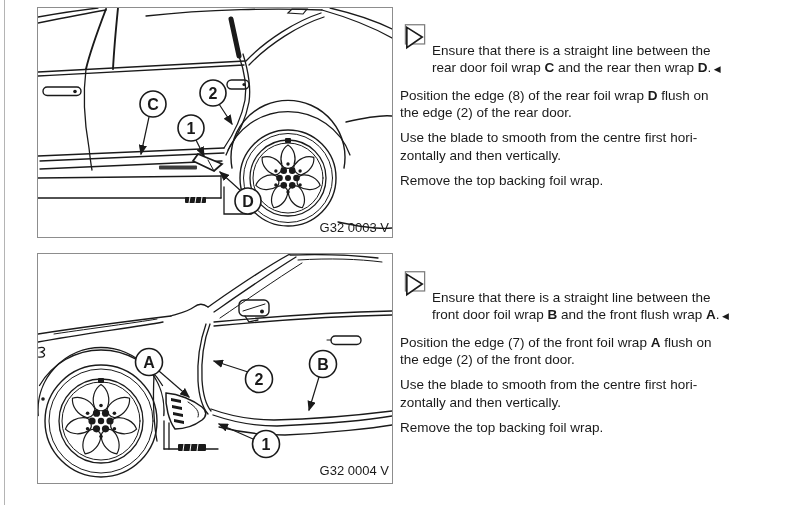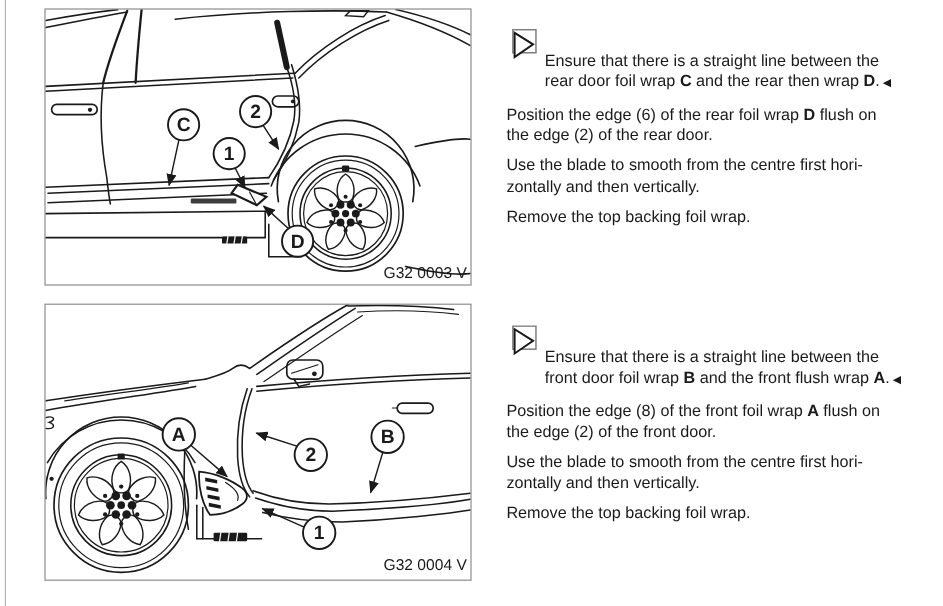--- a/index.html
+++ b/index.html
@@ -2,21 +2,21 @@
 <html><head>
 <meta charset="utf-8">
 <style>
   html,body{margin:0;padding:0;background:#fff;}
   body{width:786px;height:505px;position:relative;overflow:hidden;
        font-family:"Liberation Sans",sans-serif;color:#1a1a1a;}
   .page-edge{position:absolute;left:4px;top:0;width:1px;height:505px;background:#b4b4b4;}
   .figure{position:absolute;left:37px;width:354px;height:229px;border:1.5px solid #8d8d8d;background:#fff;}
   #fig1{top:7px;} #fig2{top:253px;}
   .figure svg{display:block;width:100%;height:100%;}
-  .textcol{position:absolute;left:422px;width:336px;}
+  .textcol{position:absolute;left:400px;width:336px;}
   #block1{top:7px;} #block2{top:254px;}
   .textcol p{margin:0 0 8px 0;font-size:13.5px;line-height:17.4px;white-space:pre-line;}
   .note{position:relative;padding-left:32px;margin-bottom:9px;}
   .note-icon{position:absolute;left:3px;top:0;}
   .b{font-weight:bold;}
   .mark{font-size:9px;}
   .callout-label{font-family:"Liberation Sans",sans-serif;font-size:16px;font-weight:bold;fill:#1a1a1a;}
   .fig-caption{font-family:"Liberation Sans",sans-serif;font-size:13px;fill:#1a1a1a;}
   .ln{stroke:#1a1a1a;fill:none;stroke-linecap:round;}
 </style>
@@ -262,36 +262,36 @@
   <p class="note">
     <span class="note-icon">
       <svg width="25" height="26" viewBox="0 0 26 27">
         <rect x="2.5" y="0.75" width="20" height="20" fill="#fff" stroke="#7d7d7d" stroke-width="1.3"></rect>
         <polygon points="4,24.5 4,3.5 20,13.5" fill="#fff" stroke="#1a1a1a" stroke-width="1.7"></polygon>
       </svg>
     </span>
     <span><span>Ensure that there is a straight line between the
 rear door foil wrap </span><span class="b">C</span><span> and the rear then wrap </span><span class="b">D</span><span>.</span><span class="mark"> ◀</span></span>
   </p>
-  <p><span>Position the edge (6) of the rear foil wrap </span><span class="b">D</span><span> flush on
+  <p><span>Position the edge (8) of the rear foil wrap </span><span class="b">D</span><span> flush on
 the edge (2) of the rear door.</span></p>
   <p><span>Use the blade to smooth from the centre first hori-
 zontally and then vertically.</span></p>
   <p><span>Remove the top backing foil wrap.</span></p>
 </div>
 
 <div class="textcol" id="block2">
   <p class="note">
     <span class="note-icon">
       <svg width="25" height="26" viewBox="0 0 26 27">
         <rect x="2.5" y="0.75" width="20" height="20" fill="#fff" stroke="#7d7d7d" stroke-width="1.3"></rect>
         <polygon points="4,24.5 4,3.5 20,13.5" fill="#fff" stroke="#1a1a1a" stroke-width="1.7"></polygon>
       </svg>
     </span>
     <span><span>Ensure that there is a straight line between the
 front door foil wrap </span><span class="b">B</span><span> and the front flush wrap </span><span class="b">A</span><span>.</span><span class="mark"> ◀</span></span>
   </p>
-  <p><span>Position the edge (8) of the front foil wrap </span><span class="b">A</span><span> flush on
+  <p><span>Position the edge (7) of the front foil wrap </span><span class="b">A</span><span> flush on
 the edge (2) of the front door.</span></p>
   <p><span>Use the blade to smooth from the centre first hori-
 zontally and then vertically.</span></p>
   <p><span>Remove the top backing foil wrap.</span></p>
 </div>
 
 </body></html>

